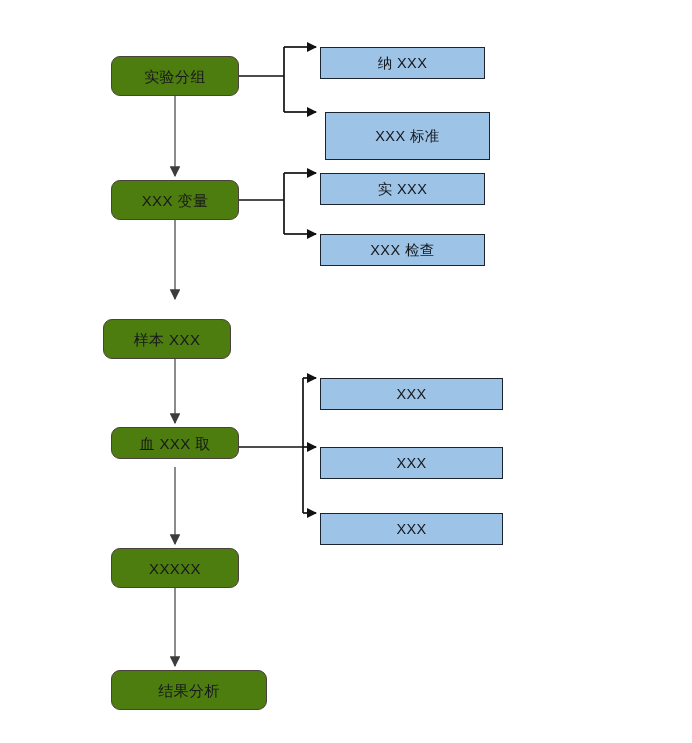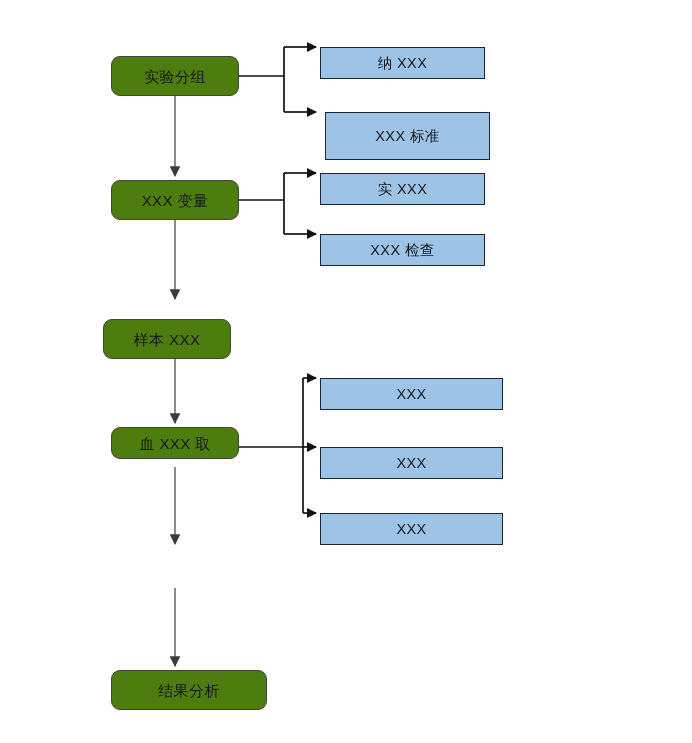--- a/index.html
+++ b/index.html
@@ -121,20 +121,23 @@
   </div>
 
   <div class="node node-main" style="left:103px; top:303px; width:128px; height:40px;margin-top:16px;">
     <span class="node-label">样本 XXX</span>
   </div>
 
   <div class="node node-main" style="left:111px; top:427px; width:128px; height:32px;">
     <span class="node-label">血 XXX 取</span>
   </div>
 
+  <div class="node node-main" style="left:111px; top:548px; width:128px; height:40px;">
+    <span class="node-label">XXXXX</span>
+  </div>
 
   <div class="node node-main" style="left:111px; top:670px; width:156px; height:40px;">
     <span class="node-label">结果分析</span>
   </div>
 
   <div class="node node-branch" style="left:320px; top:31px; width:165px; height:32px;">
     <span class="node-label">纳 XXX</span>
   </div>
 
   <div class="node node-branch" style="left:325px; top:96px; width:165px; height:48px;">

